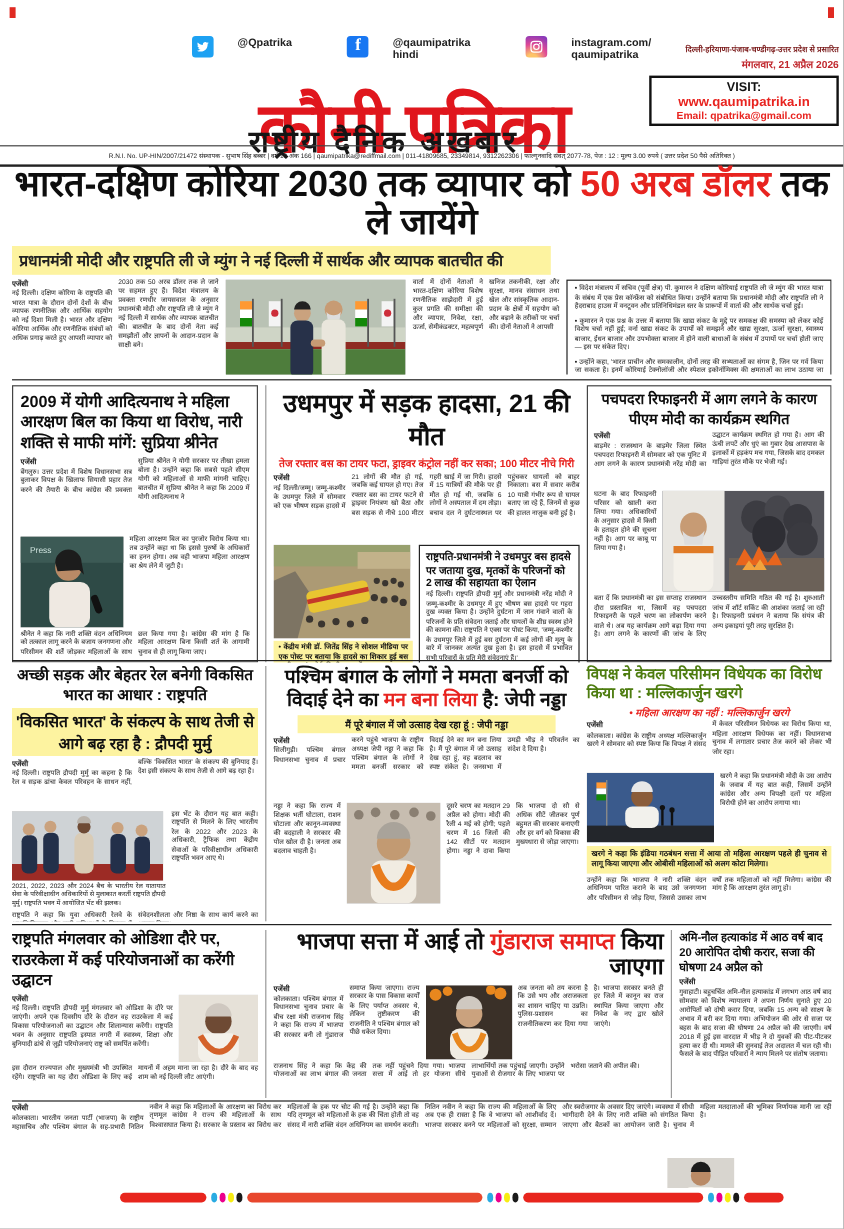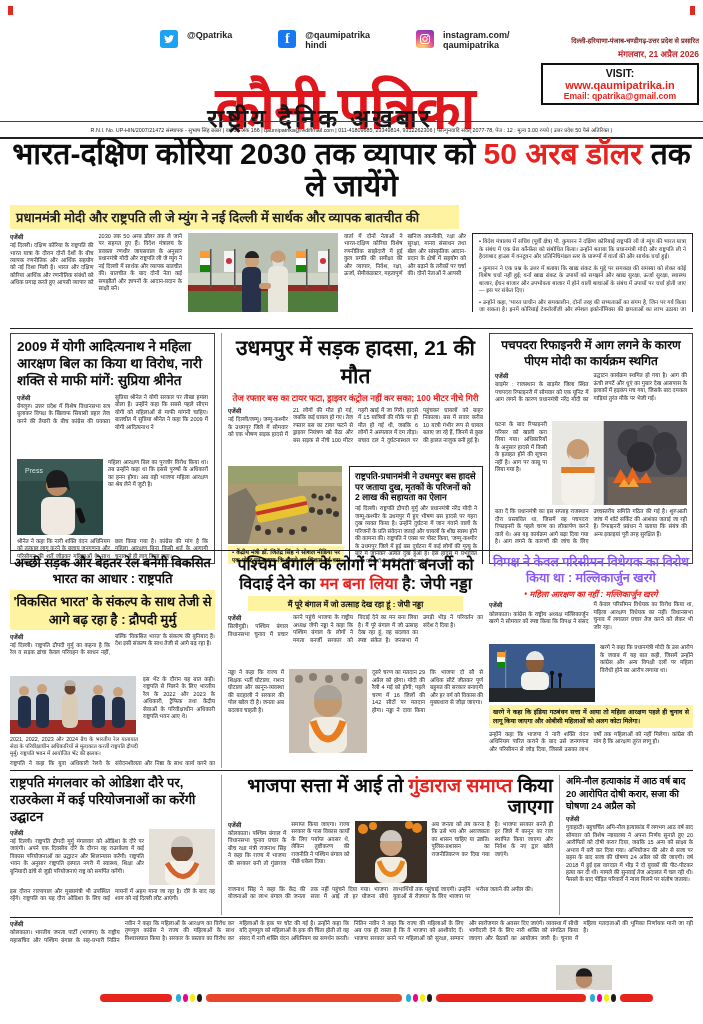--- a/index.html
+++ b/index.html
@@ -3,21 +3,21 @@
 <meta charset="utf-8">
 <style>
   html,body{margin:0;padding:0;background:#888;}
   .page{position:relative;width:703px;height:1024px;background:#fff;margin:0 auto;
         font-family:"Liberation Sans","DejaVu Sans",sans-serif;color:#111;overflow:hidden;}
   .regmark{position:absolute;width:5px;height:9px;background:#e02a22;top:6px;}
   .regmark.l{left:8px}.regmark.r{right:8px}
 
   
   .social{position:absolute;top:30px;left:160px;display:flex;gap:46px;}
-  .soc{display:flex;gap:9px;align-items:flex-start;}
+  .soc{display:flex;gap:20px;align-items:flex-start;}
   .sic{width:18px;height:18px;border-radius:3px;flex:0 0 auto;display:flex;align-items:center;justify-content:center;}
   .sic.tw{background:#1da1f2}.sic.fb{background:#1877f2}
   .sic.ig{background:radial-gradient(circle at 30% 110%,#fdc468 20%,#df4996 55%,#8a3ab9 90%);}
   .sic svg{width:12px;height:12px}
   .sic .fglyph{color:#fff;font-weight:bold;font-size:14px;line-height:1;font-family:"Liberation Serif",serif;}
   .soc .htxt{font-size:9px;font-weight:bold;color:#222;line-height:1.15;}
   .mast-title{position:absolute;top:40px;left:130px;width:430px;text-align:center;
               font-size:58px;font-weight:bold;color:#e0161d;line-height:1.0;letter-spacing:-1px;}
   .mast-sub{position:absolute;top:100px;left:120px;width:400px;text-align:center;
             font-size:25px;font-weight:bold;color:#151515;letter-spacing:3px;}
@@ -52,42 +52,42 @@
   .lead-row{display:flex;gap:6px;margin-top:4px;height:116px;}
   .lead-colA{width:172px;}
   .lead-photo-stack{width:150px;}
   .lead-colB{width:122px;}
   .lead-bullets{flex:1;border:1px solid #222;padding:4px 6px;background:#fff;}
   .bullet{font-size:5.7px;line-height:1.32;text-align:justify;margin-bottom:4px;color:#1c1c1c;}
   .bullet::before{content:"• ";font-weight:bold;}
   .caption{font-size:5.4px;line-height:1.3;text-align:justify;color:#222;margin-top:2px;}
 
   
-  .row2{top:328px;height:236px;border-top:1.5px solid #222;display:flex;gap:6px;padding-top:4px;box-sizing:border-box;}
+  .row2{top:316px;height:236px;border-top:1.5px solid #222;display:flex;gap:6px;padding-top:4px;box-sizing:border-box;}
   .colL2{width:205px;box-sizing:border-box;border:1px solid #444;padding:5px 6px;}
   .h-yogi{margin:0;font-size:13.5px;font-weight:bold;line-height:1.25;color:#0d0d0d;}
   .colM2{width:262px;box-sizing:border-box;}
   .h-udh{margin:0;font-size:21px;font-weight:bold;text-align:center;color:#0d0d0d;}
   .sub-udh{font-size:8.6px;font-weight:bold;text-align:center;color:#e8231f;margin:3px 0;}
   .note{font-size:6px;font-weight:bold;text-align:justify;padding:3px 4px;margin-top:2px;line-height:1.3;}
   .condole{flex:1;border:1.5px solid #222;padding:4px 5px;box-sizing:border-box;}
   .condole h4{margin:0 0 2px;font-size:8.6px;line-height:1.25;font-weight:bold;color:#0d0d0d;}
   .colR2{flex:1;box-sizing:border-box;border:1px solid #444;padding:4px 5px;}
   .h-ref{margin:0 0 3px;font-size:12px;font-weight:bold;text-align:center;line-height:1.3;color:#0d0d0d;}
 
   
   .row3{top:550px;height:218px;border-top:1.5px solid #222;display:flex;gap:6px;padding-top:4px;box-sizing:border-box;}
   .colL3{width:205px;}
   .h-road{margin:0;font-size:12.8px;font-weight:bold;text-align:center;line-height:1.25;color:#0d0d0d;}
   .sub-road{font-size:13px;font-weight:bold;text-align:center;padding:2px 3px;margin:3px 0;}
   .colM3{width:262px;box-sizing:border-box;}
   .h-nadda{margin:0;font-size:16px;font-weight:bold;text-align:center;line-height:1.2;color:#0d0d0d;}
   .sub-nadda{display:block;width:82%;margin:3px auto;font-size:8px;font-weight:bold;text-align:center;padding:2px 3px;}
   .colR3{flex:1;box-sizing:border-box;}
-  .h-kha{margin:0;font-size:12.6px;font-weight:bold;text-align:center;line-height:1.25;color:#8b5cf6;}
+  .h-kha{margin:0;font-size:12.6px;font-weight:bold;line-height:1.25;color:#4d7c0f;}
   .sub-kha{font-size:8.2px;font-weight:bold;font-style:italic;text-align:center;color:#e8231f;margin:2px 0;}
   .hilite{font-size:6.3px;font-weight:bold;text-align:justify;padding:3px 4px;margin-top:3px;line-height:1.3;}
 
   
   .row4{top:770px;height:145px;border-top:1.5px solid #222;display:flex;gap:6px;padding-top:4px;box-sizing:border-box;}
   .colL4{width:205px;}
   .h-odi{margin:0;font-size:13px;font-weight:bold;line-height:1.3;color:#0d0d0d;}
   .colM4{width:332px;box-sizing:border-box;}
   .kicker{font-size:11px;font-weight:bold;font-style:italic;text-align:center;text-decoration:underline;color:#0d0d0d;margin:0;}
   .h-raj{margin:1px 0 3px;font-size:19px;font-weight:bold;text-align:right;line-height:1.1;color:#0d0d0d;}

